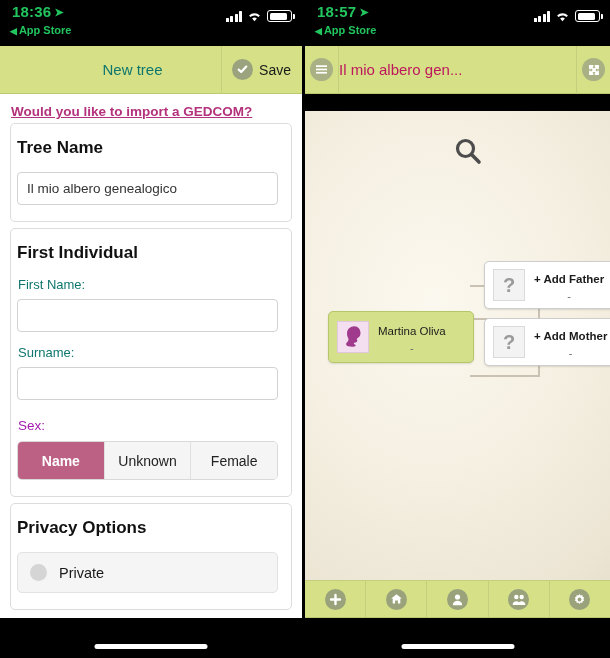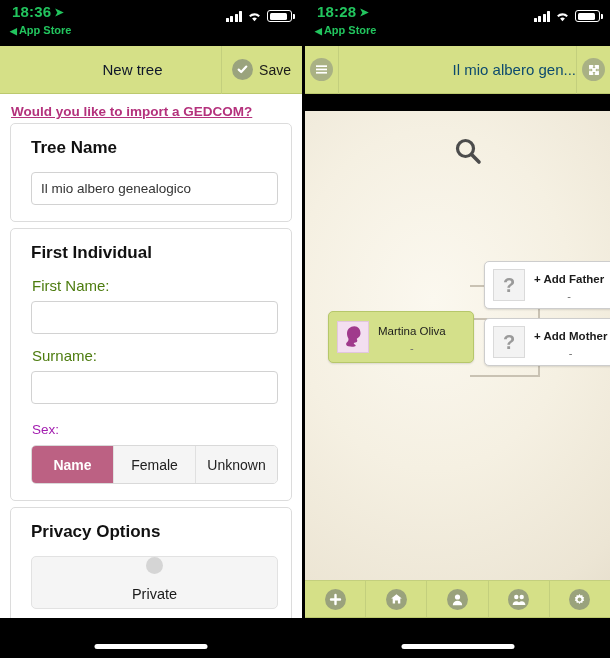--- a/index.html
+++ b/index.html
@@ -48,21 +48,21 @@
   .greenbar {
     background: #d5e087;
     border-bottom: 1px solid #bcc96e;
   }
 
   
   .l-header {
     height: 48px; display: flex; align-items: center; position: relative;
   }
   .l-title {
-    flex: 1; text-align: center; font-size: 15px; color: #0f172a;
+    flex: 1; text-align: center; font-size: 15px; color: #0f766e;
     padding-left: 44px;
   }
   .save-btn {
     display: flex; align-items: center; gap: 6px;
     height: 48px; padding: 0 11px 0 10px;
     border-left: 1px solid #c3cf7d;
   }
   .save-circ {
     width: 21px; height: 21px; border-radius: 50%; background: #9aa37d;
     display: flex; align-items: center; justify-content: center;
@@ -75,24 +75,24 @@
     font-size: 13.5px; font-weight: bold; color: #b4317c;
     text-decoration: underline; cursor: pointer;
   }
 
   .form-scroll {
     position: absolute; top: 123px; left: 0; right: 0; bottom: 36px;
     background: #fff; overflow: hidden;
   }
   .card {
     background: #fff; border: 1px solid #dcdcdc; border-radius: 5px;
-    margin: 0 10px 6px 10px; padding: 14px 13px 16px 20px;
+    margin: 0 10px 6px 10px; padding: 14px 13px 16px 6px;
   }
   .card h2 { font-size: 17px; font-weight: bold; color: #111; margin-bottom: 14px; }
-  .field-label { font-size: 15px; color: #4d7c0f; margin: 0 0 7px 1px; }
+  .field-label { font-size: 13px; color: #0f766e; margin: 0 0 7px 1px; }
   .text-input {
     width: 100%; height: 33px; border: 1px solid #d2d2d2; border-radius: 4px;
     background: #fff; padding: 0 9px; font-size: 13.5px; color: #333;
     font-family: "Liberation Sans", sans-serif; outline: none;
   }
   .text-input::placeholder { color: #bdbdbd; }
   .spacer12 { height: 13px; }
   .sex-label { font-size: 13.5px; color: #a21caf; margin: 18px 0 8px 1px; }
   .seg {
     display: flex; border: 1px solid #d9d9d9; border-radius: 5px; overflow: hidden;
@@ -101,37 +101,37 @@
   .seg button {
     flex: 1; height: 37px; border: 0; border-right: 1px solid #e0e0e0;
     background: #f5f5f5; font-size: 14px; color: #222; cursor: pointer;
     font-family: "Liberation Sans", sans-serif;
   }
   .seg button:last-child { border-right: 0; }
   .seg button.active { background: #bc6183; color: #fff; font-weight: bold; }
   .priv-row {
     display: flex; align-items: center; gap: 12px;
     background: #f5f5f5; border: 1px solid #e2e2e2; border-radius: 5px;
-    height: 53px; padding: 0 12px; margin-top: 2px; flex-direction: column;
+    height: 41px; padding: 0 12px; margin-top: 2px;
   }
   .priv-dot { width: 17px; height: 17px; border-radius: 50%; background: #d5d5d5; flex: none; }
   .priv-txt { font-size: 14.5px; color: #1a1a1a; }
 
   
   .r-header { height: 48px; display: flex; align-items: center; }
   .icon-btn {
     width: 34px; height: 48px; display: flex; align-items: center; justify-content: center;
   }
   .icon-btn.left-b { border-right: 1px solid #c3cf7d; }
   .icon-btn.right-b { border-left: 1px solid #c3cf7d; }
   .circ-ico {
     width: 23px; height: 23px; border-radius: 50%; background: #a9b184;
     display: flex; align-items: center; justify-content: center;
   }
-  .r-title { flex: 1; text-align: right; font-size: 15px; color: #0c4a6e; }
+  .r-title { flex: 1; text-align: left; font-size: 15px; color: #be185d; }
 
   .canvas {
     position: absolute; top: 111px; left: 0; right: 0; bottom: 76px;
     background: radial-gradient(ellipse 120% 95% at 42% 40%, #fbf8ef 0%, #f5f0e2 38%, #ece5d4 72%, #ded5c2 100%);
     overflow: hidden;
   }
   .conn { position: absolute; background: #c9c2b3; }
 
   .node {
     position: absolute; display: flex; align-items: center;
@@ -241,22 +241,22 @@
         <input class="text-input" type="text" value="" style="">
 
         <div class="spacer12"></div>
 
         <div class="field-label">Surname:</div>
         <input class="text-input" type="text" value="" style="">
 
         <div class="sex-label">Sex:</div>
         <div class="seg">
           <button class="active">Name</button>
+          <button>Unknown</button>
           <button>Female</button>
-          <button>Unknown</button>
         </div>
       </div>
 
       <div class="card">
         <h2>Privacy Options</h2>
         <div class="priv-row">
           <span class="priv-dot"></span>
           <span class="priv-txt">Private</span>
         </div>
       </div>
@@ -267,21 +267,21 @@
       <div class="home-bar"></div>
     </div>
   </div>
 
   <div class="gap"></div>
 
   <div class="phone right">
 
     <div class="statusbar">
       <div class="sb-time">
-        <span>18:28</span><span class="sb-loc">➤</span>
+        <span>18:57</span><span class="sb-loc">➤</span>
       </div>
       <div class="sb-back">
         <span class="tri">◀</span><span>App Store</span>
       </div>
       <div class="sb-right">
         <span class="bars">
             <i></i>
             <i></i>
             <i></i>
             <i></i>

